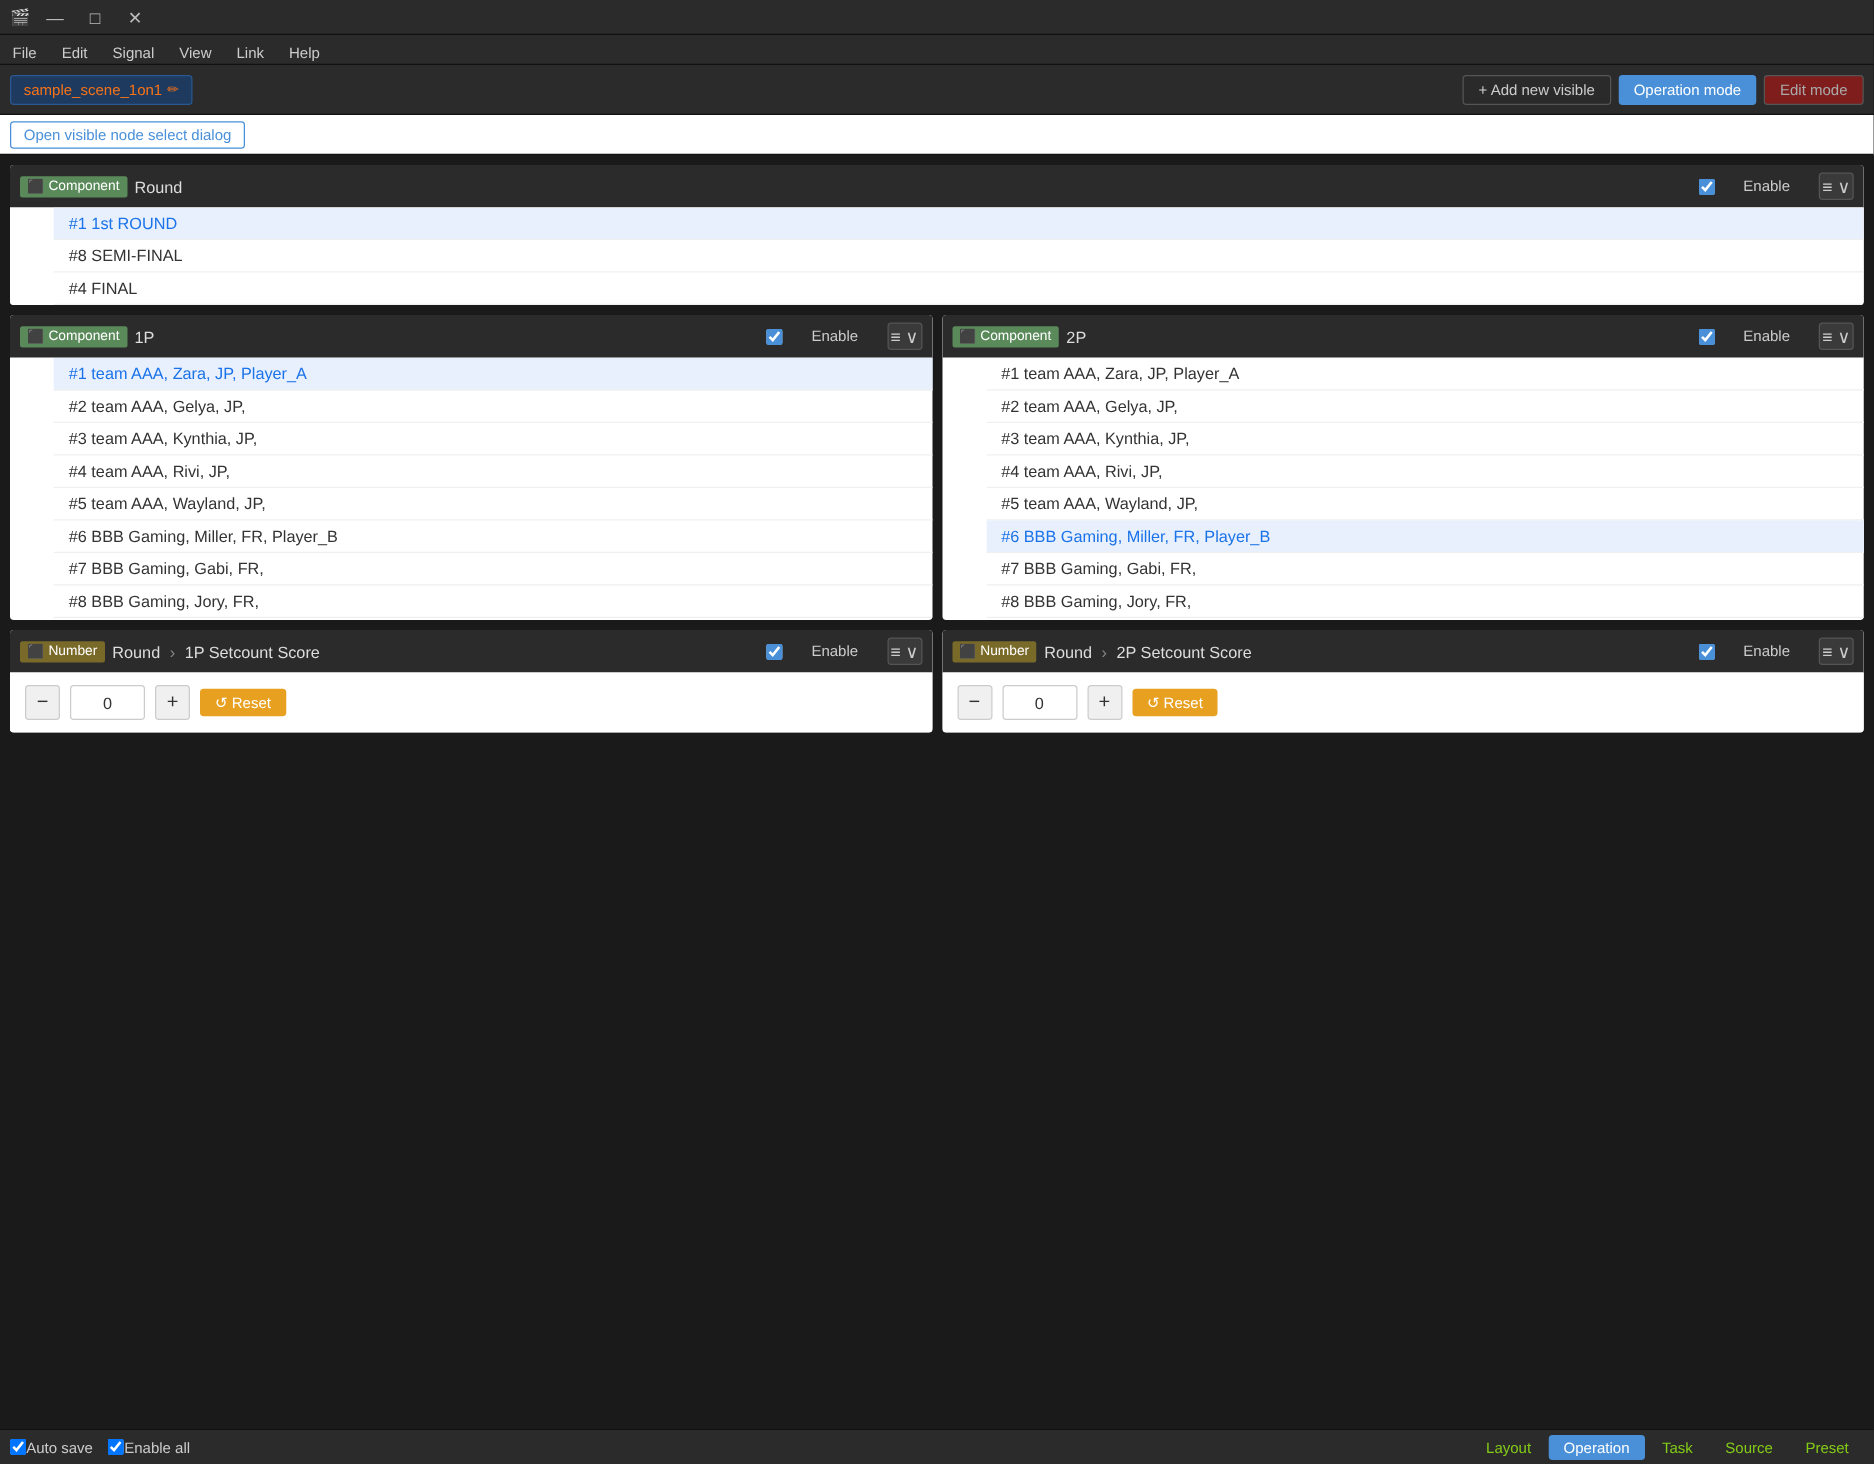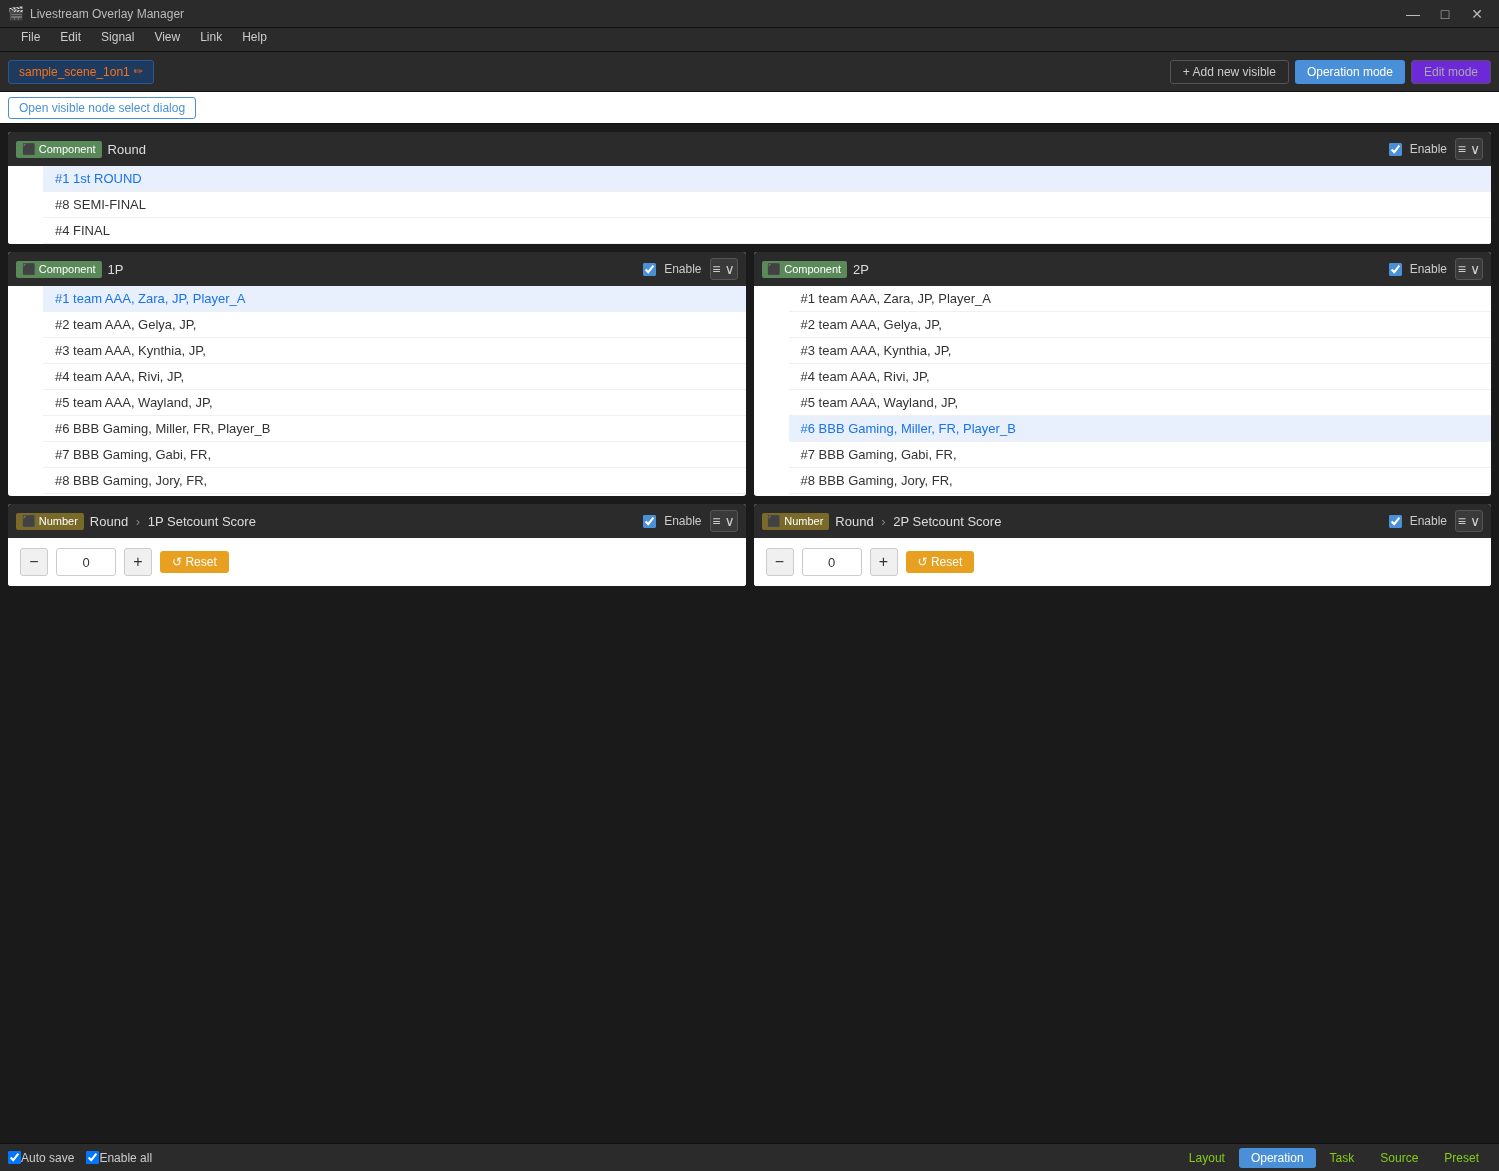--- a/index.html
+++ b/index.html
@@ -47,22 +47,22 @@
       display: flex;
       align-items: center;
       justify-content: center;
     }
 
     
     .menu-bar {
       height: 24px;
       background: #2b2b2b;
       display: flex;
-      align-items: flex-start;
-      padding: 0 11px;
+      align-items: flex-end;
+      padding: 0 0;
       border-bottom: 1px solid #111;
     }
     .menu-item {
       padding: 2px 10px;
       font-size: 12px;
       color: #ccc;
       cursor: pointer;
       border-radius: 2px;
     }
 
@@ -107,21 +107,21 @@
       border-radius: 3px;
       font-size: 12px;
       cursor: pointer;
       border: none;
     }
     .mode-btn.active {
       background: #4a90d9;
       color: white;
     }
     .mode-btn.inactive {
-      background: #6d28d9;
+      background: #7f1d1d;
       color: #aaa;
       border: 1px solid #555;
     }
 
     
     .sec-toolbar {
       height: 32px;
       background: #ffffff;
       display: flex;
       align-items: center;
@@ -179,21 +179,21 @@
       font-size: 13px;
     }
     .breadcrumb-sep {
       color: #888;
       margin: 0 4px;
     }
     .panel-header-right {
       margin-left: auto;
       display: flex;
       align-items: center;
-      gap: 8px;
+      gap: 23px;
     }
     .enable-checkbox {
       accent-color: #4a90d9;
     }
     .enable-label {
       color: #ccc;
       font-size: 12px;
     }
     .menu-dots-btn {
       background: #3a3a3a;
@@ -334,21 +334,20 @@
     .scroll-panel-inner::-webkit-scrollbar-thumb {
       background: #bbb;
       border-radius: 4px;
     }
   </style>
 </head>
 <body>
 
 <div class="title-bar">
   <span class="title-bar-icon">🎬</span>
-  <span class="title-bar-text">Livestream Overlay Manager</span>
   <div class="title-bar-controls">
     <button class="title-bar-btn">—</button>
     <button class="title-bar-btn">□</button>
     <button class="title-bar-btn close">✕</button>
   </div>
 </div>
 
 <div class="menu-bar">
   <span class="menu-item">File</span>
   <span class="menu-item">Edit</span>

